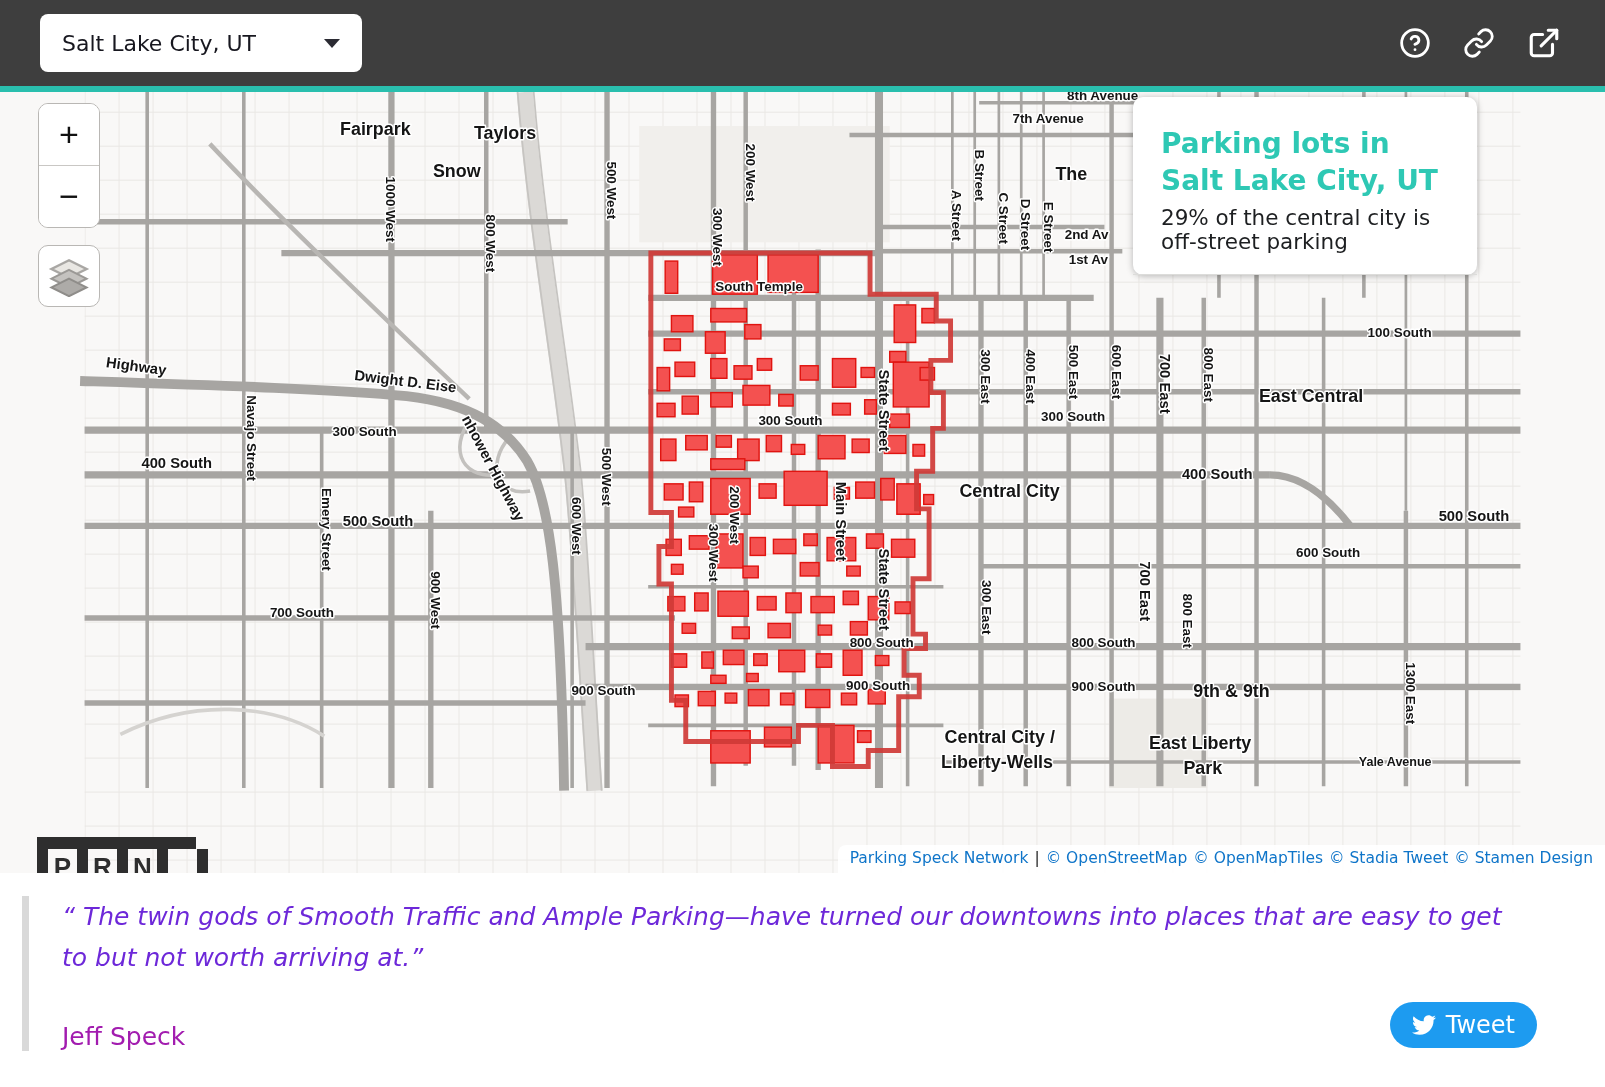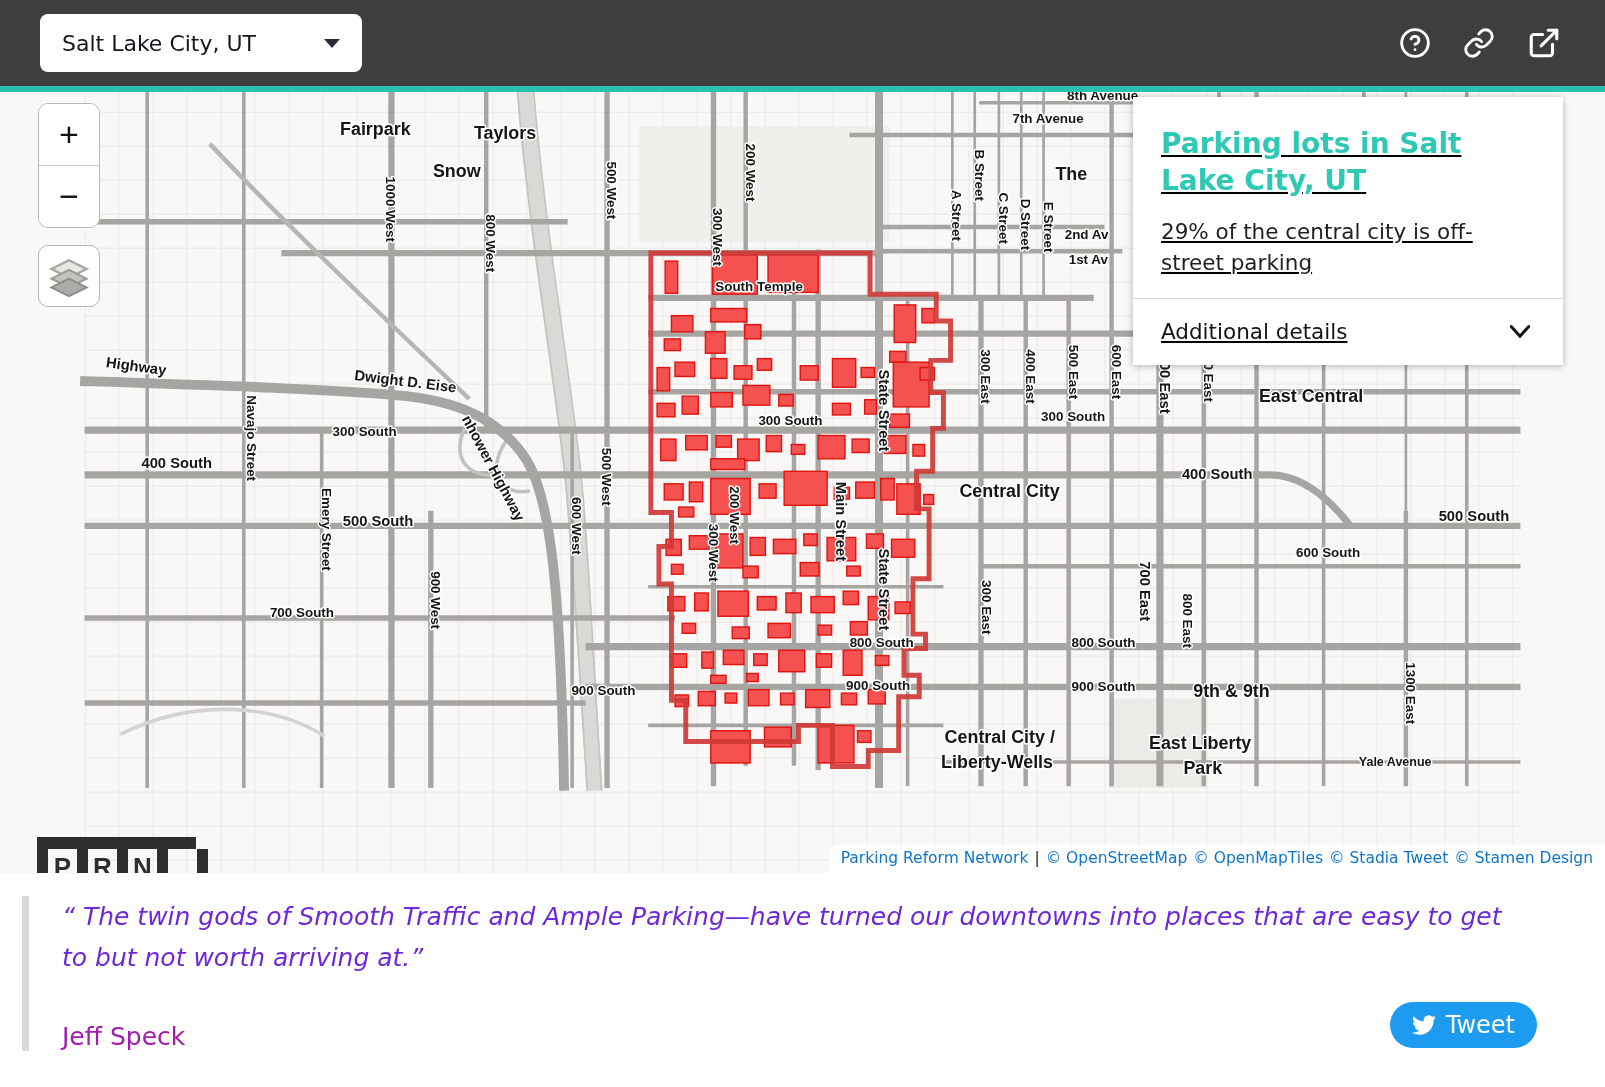--- a/index.html
+++ b/index.html
@@ -26,25 +26,25 @@
   .zoom-ctrl { position:absolute; left:38px; top:11px; width:62px;
     background:#fff; border:1px solid #b9b7b4; border-radius:10px; overflow:hidden; }
   .zoom-btn { width:100%; height:61px; display:flex; align-items:center;
     justify-content:center; font-size:34px; color:#111; cursor:pointer;
     background:#fff; border:none; }
   .zoom-div { height:1px; background:#c9c7c4; }
   .layers-btn { position:absolute; left:38px; top:153px; width:62px; height:62px;
     background:#fff; border:1px solid #b9b7b4; border-radius:10px; display:flex;
     align-items:center; justify-content:center; cursor:pointer; }
 
-  .info-card { position:absolute; left:1133px; top:5px; width:430px;
-    background:#fff; border-radius:0; box-shadow:0 1px 7px rgba(0,0,0,.28);
-    padding:28px 28px 0 28px;text-decoration:underline; }
+  .info-card { position:absolute; left:1133px; top:5px; width:344px;
+    background:#fff; border-radius:10px; box-shadow:0 1px 7px rgba(0,0,0,.28);
+    padding:28px 28px 0 28px; }
   .info-card h2 { color:#2ec8b4; font-size:28px; line-height:37px; font-weight:bold; }
-  .info-card .sub { margin-top:17px; font-size:21.5px; line-height:31px; color:#1d1f21; }
+  .info-card .sub { margin-top:7px; font-size:21.5px; line-height:24px; color:#1d1f21; }
   .card-div { border-top:1px solid #dcdcda; margin:20px -28px 0 -28px; }
   .details-row { display:flex; align-items:center; justify-content:space-between;
     padding:17px 0 19px 0; cursor:pointer; }
   .details-row span { font-size:21.5px; color:#151515; }
 
   .attrib { position:absolute; right:0; bottom:0; height:28px;
     background:rgba(255,255,255,.93); border-top-left-radius:8px;
     display:flex; align-items:center; gap:6px; padding:0 12px 2px 12px;
     font-size:15.5px; white-space:nowrap; }
   .attrib a { color:#0f75c9; text-decoration:none; cursor:pointer; }
@@ -365,30 +365,24 @@
       <polygon points="12,3 22,8 12,13 2,8" fill="#e9e7e3" stroke="#a9a7a4" stroke-width="1.4"></polygon>
       <polygon points="12,8.5 22,13.5 12,18.5 2,13.5" fill="#c4c2bf" stroke="#9b9996" stroke-width="1.2"></polygon>
       <polygon points="12,13.5 22,18.5 12,23.5 2,18.5" fill="#adaba8" stroke="#8f8d8a" stroke-width="1.2"></polygon>
     </svg>
   </div>
 
   <div class="info-card">
     <h2>Parking lots in Salt Lake City, UT</h2>
     <div class="sub">29% of the central city is off-street parking</div>
     <div class="card-div"></div>
-    <div class="details-row">
-      <span>Additional details</span>
-      <svg width="30" height="30" viewBox="0 0 28 28" fill="none" stroke="#131313" stroke-width="2.8" stroke-linecap="round" stroke-linejoin="round">
-        <polyline points="6,10 14,19 22,10"></polyline>
-      </svg>
-    </div>
   </div>
 
   <div class="attrib">
-    <a>Parking Reform Network</a>
+    <a>Parking Speck Network</a>
     <span class="sep">|</span>
     <a>© OpenStreetMap</a>
     <a>© OpenMapTiles</a>
     <a>© Stadia Tweet</a>
     <a>© Stamen Design</a>
   </div>
 
   <div class="prn">
     <div class="topbar"></div>
     <div class="prn-row">

